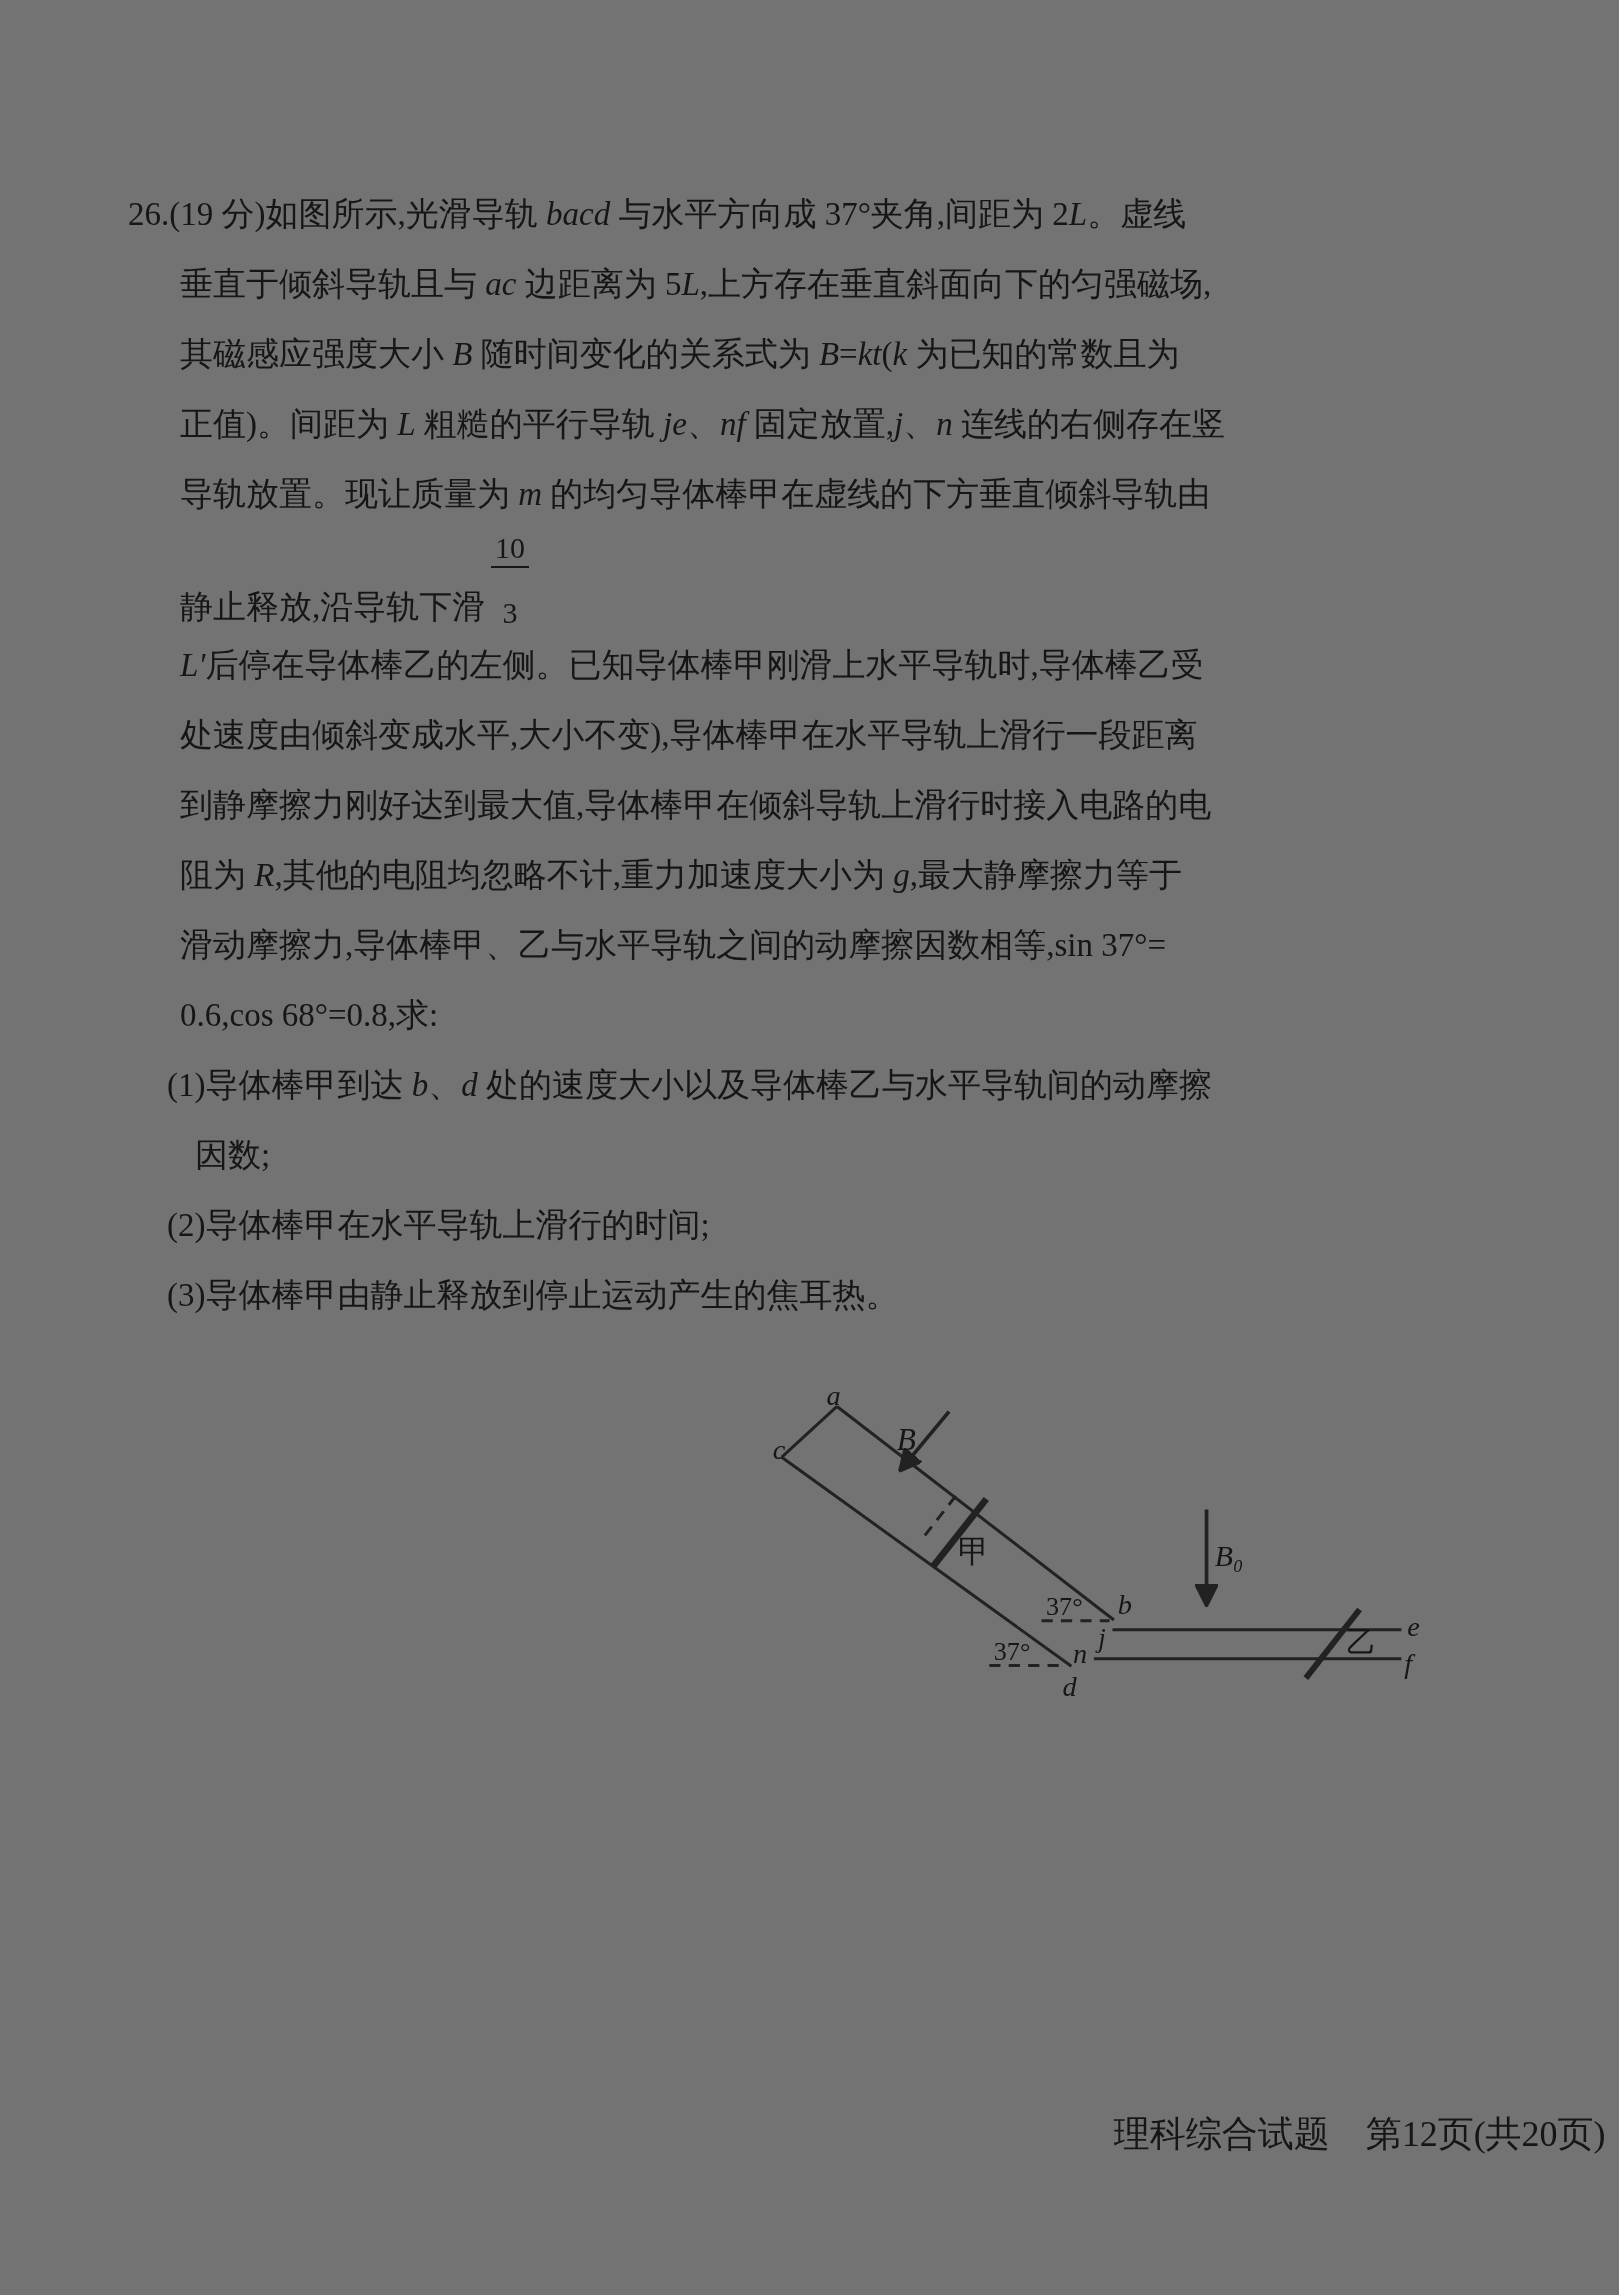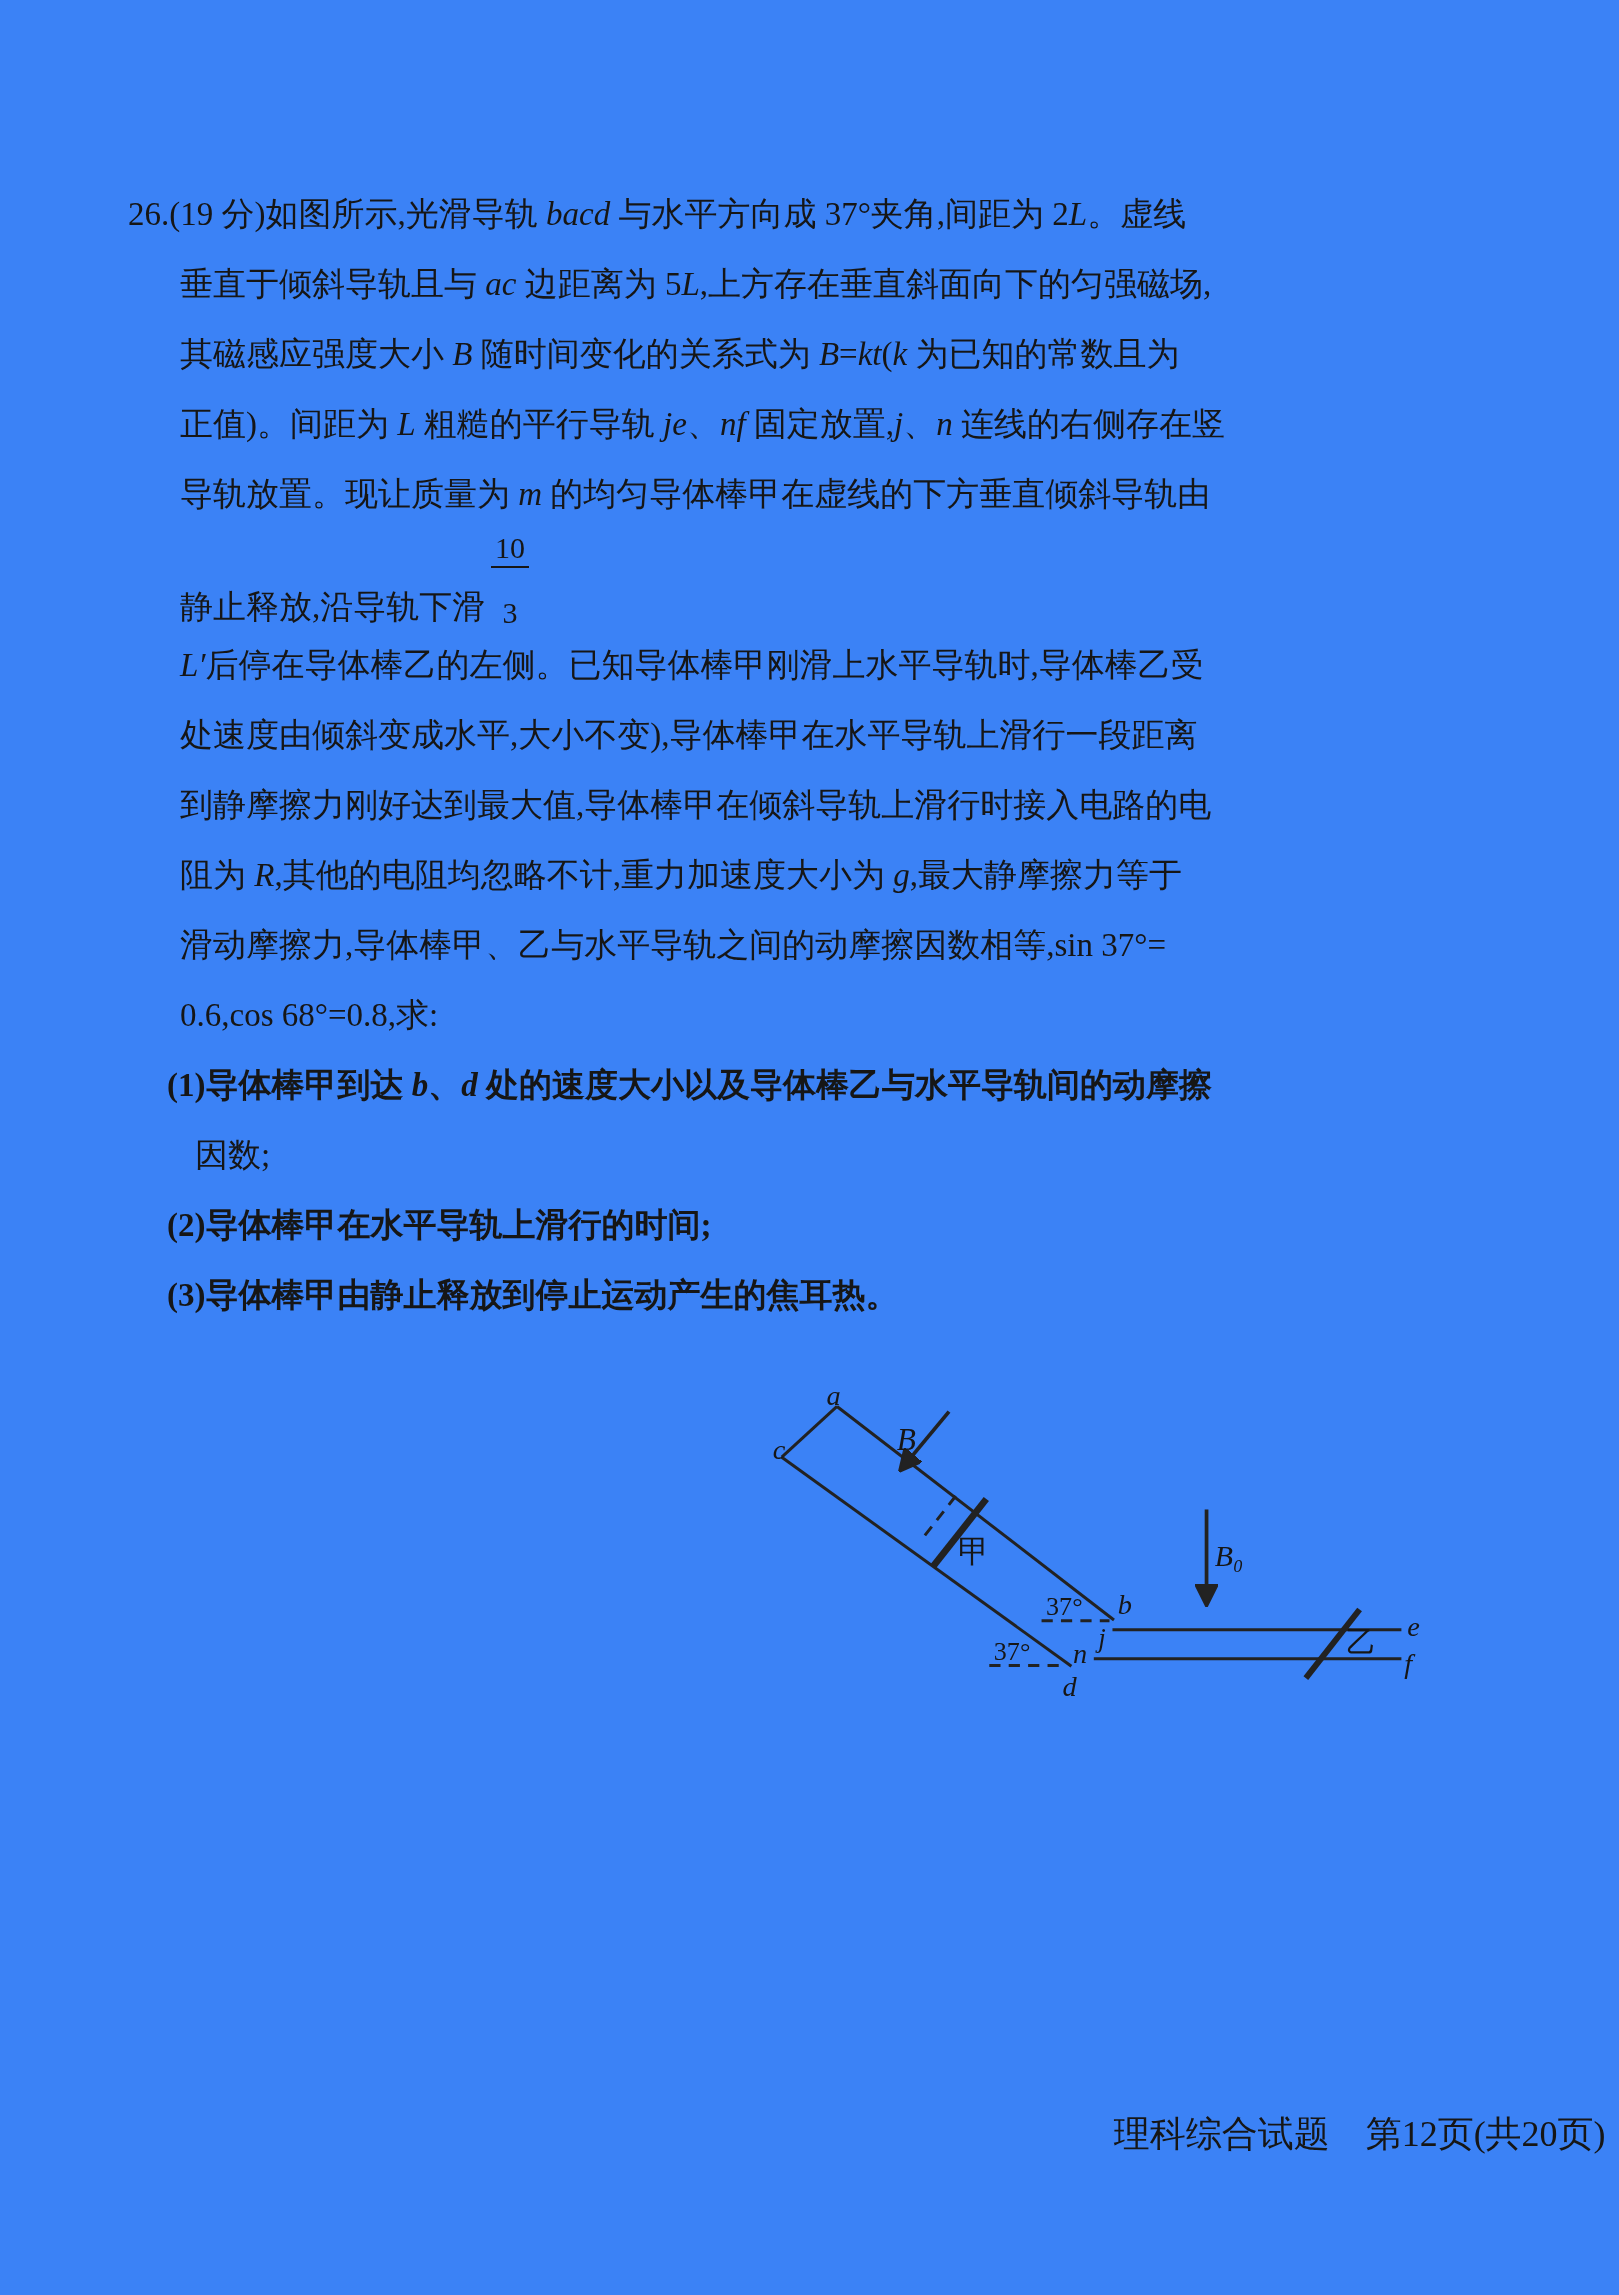--- a/index.html
+++ b/index.html
@@ -1,38 +1,38 @@
 <!DOCTYPE html>
 <html style="font-size:12px"><head>
 <meta charset="utf-8">
 <style>
   html,body{margin:0;padding:0;background:#ffffff;}
   .page{
     position:relative;
     width:1619px;
     height:2295px;
-    background:#3b82f6;
+    background:#737373;
     font-family:"Liberation Serif","DejaVu Serif",serif;
     color:#161616;
     overflow:hidden;
   }
   .problem{
     position:absolute;
     left:128px;
     top:179px;
     width:1343px;
     font-size:33px;
   }
   .line{
     height:70px;
     line-height:70px;
     white-space:nowrap;
   }
   .indent{padding-left:52px;}
-  .q-indent{padding-left:39px;font-weight:bold;}
+  .q-indent{padding-left:39px;}
   .q-cont{padding-left:67px;}
   .frac-line{
     height:101px;
     display:flex;
     align-items:flex-end;
     white-space:nowrap;
   }
   .frac{
     display:inline-flex;
     flex-direction:column;

